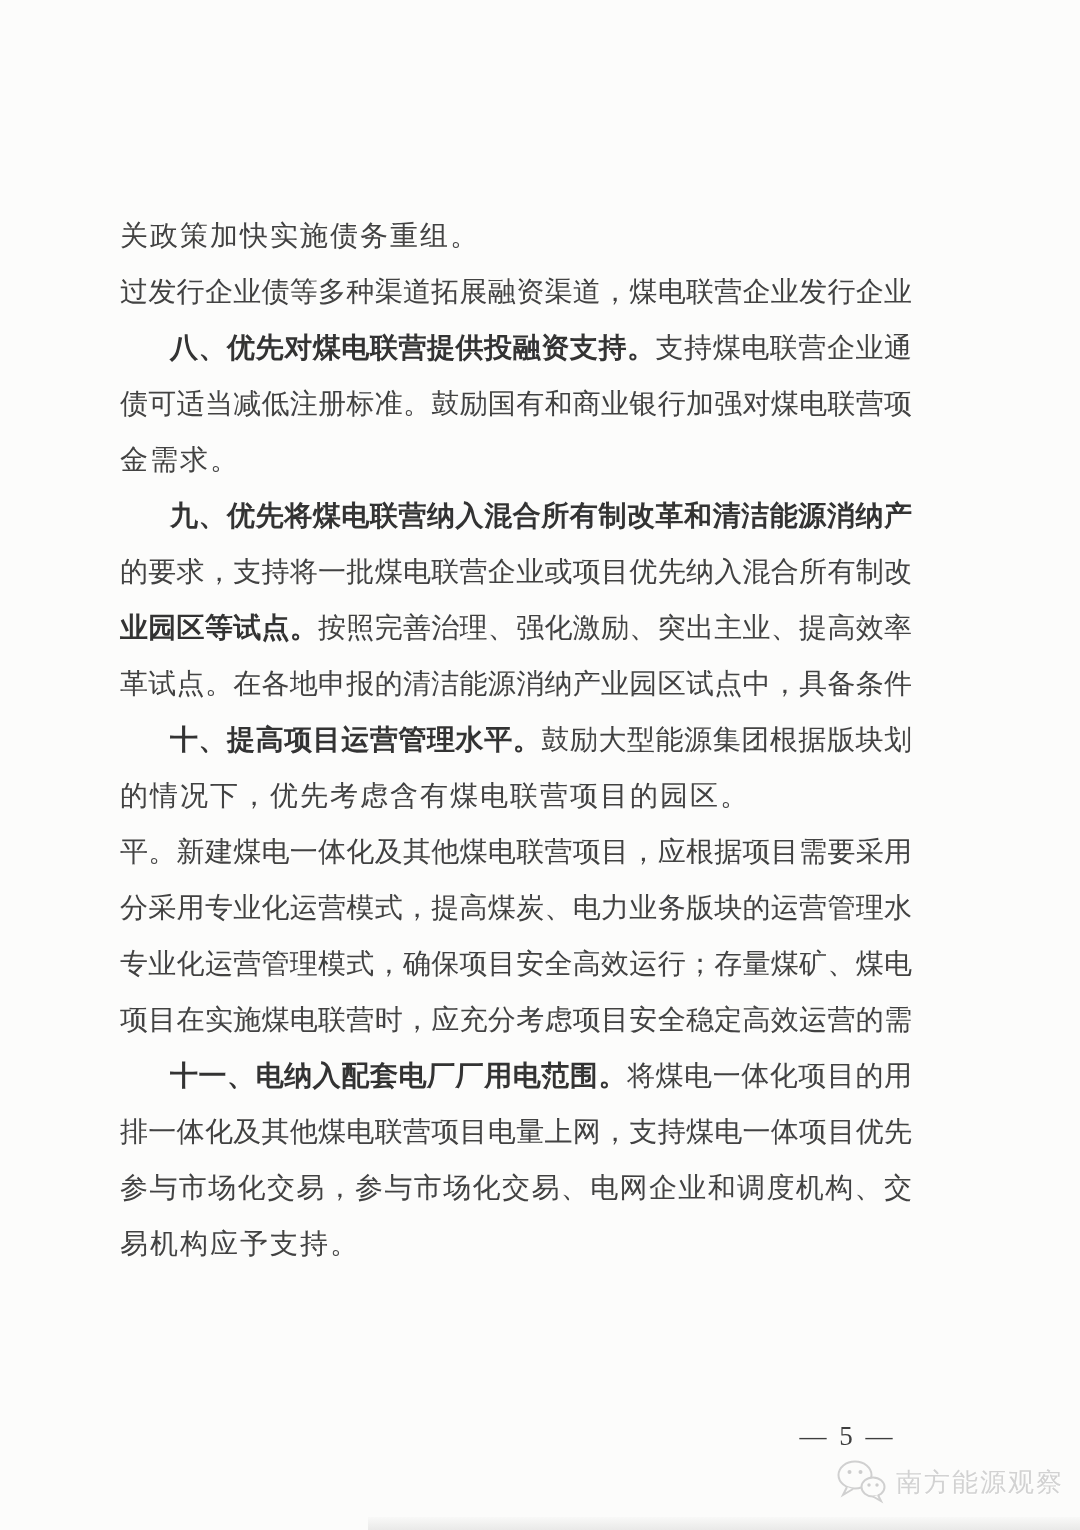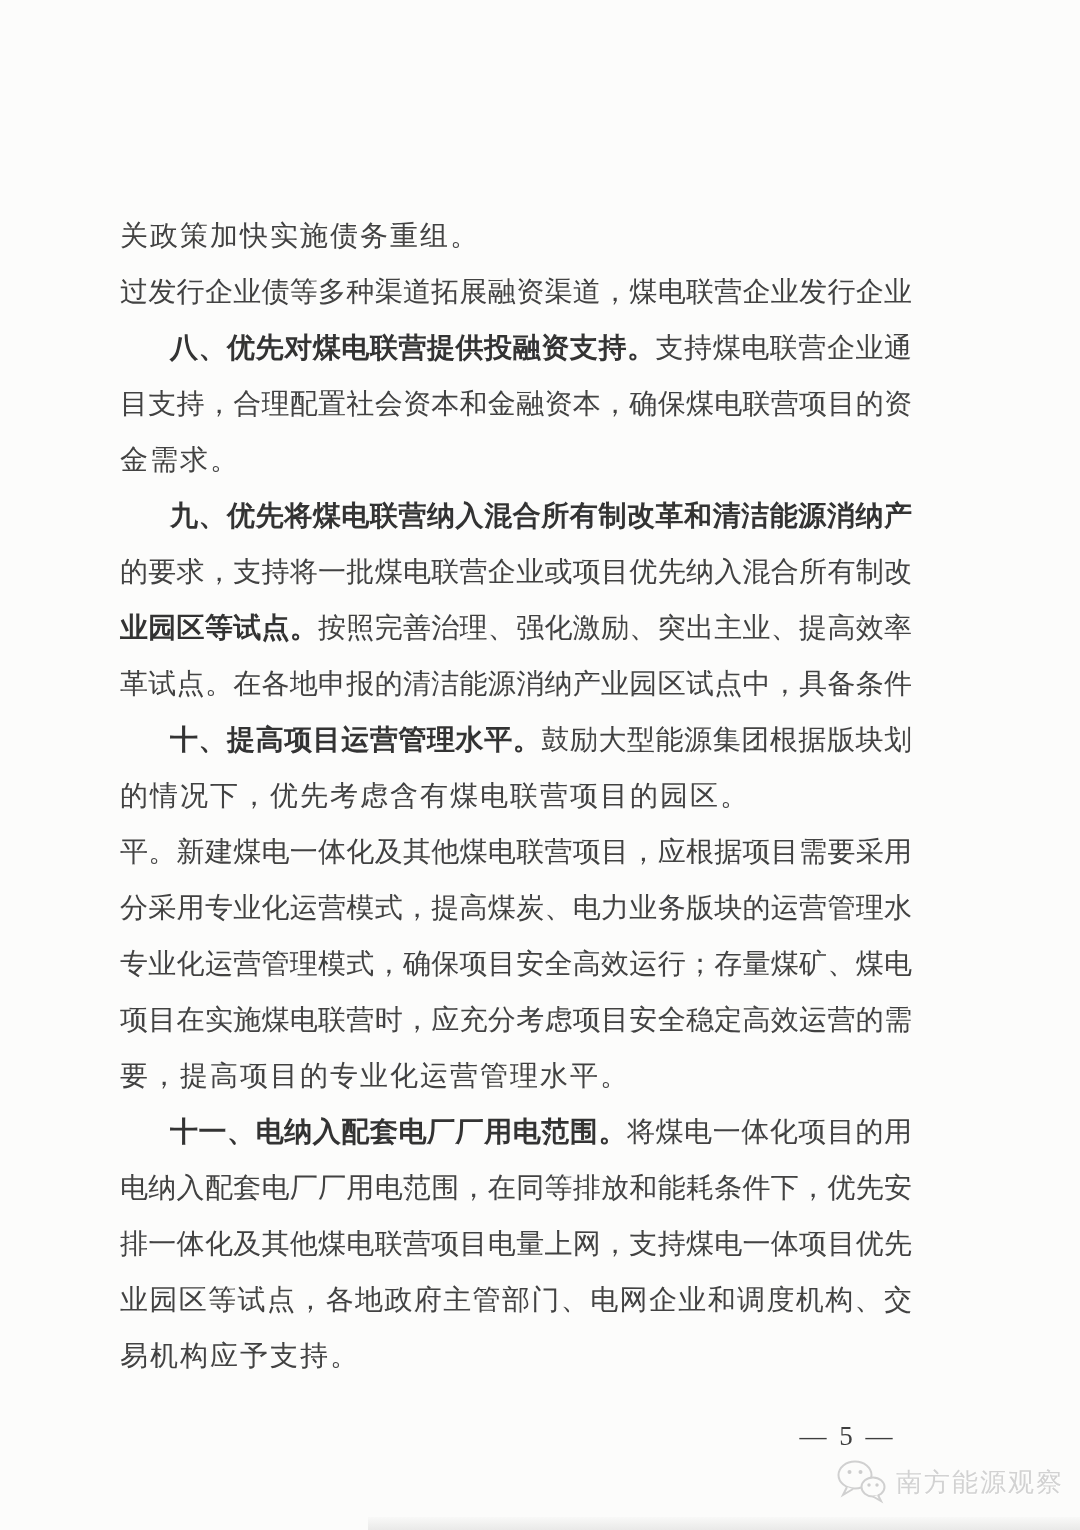--- a/index.html
+++ b/index.html
@@ -86,37 +86,35 @@
 </style>
 </head>
 <body>
 
 <div class="page">
 
   <div class="doc">
     <div class="line end"><span class="b"></span><span>关政策加快实施债务重组。</span></div>
     <div class="line full"><span class="b"></span><span>过发行企业债等多种渠道拓展融资渠道，煤电联营企业发行企业</span></div>
     <div class="line full indent"><span class="b">八、优先对煤电联营提供投融资支持。</span><span>支持煤电联营企业通</span></div>
-    <div class="line full"><span class="b"></span><span>目支持，合理配置社会资本和金融资本，确保煤电联营项目的资</span></div>
+    <div class="line full"><span class="b"></span><span>债可适当减低注册标准。鼓励国有和商业银行加强对煤电联营项</span></div>
     <div class="line end"><span class="b"></span><span>金需求。</span></div>
     <div class="line full indent"><span class="b">九、优先将煤电联营纳入混合所有制改革和清洁能源消纳产</span><span></span></div>
     <div class="line full"><span class="b"></span><span>的要求，支持将一批煤电联营企业或项目优先纳入混合所有制改</span></div>
     <div class="line full"><span class="b">业园区等试点。</span><span>按照完善治理、强化激励、突出主业、提高效率</span></div>
     <div class="line full"><span class="b"></span><span>革试点。在各地申报的清洁能源消纳产业园区试点中，具备条件</span></div>
     <div class="line full indent"><span class="b">十、提高项目运营管理水平。</span><span>鼓励大型能源集团根据版块划</span></div>
     <div class="line end"><span class="b"></span><span>的情况下，优先考虑含有煤电联营项目的园区。</span></div>
     <div class="line full"><span class="b"></span><span>平。新建煤电一体化及其他煤电联营项目，应根据项目需要采用</span></div>
     <div class="line full"><span class="b"></span><span>分采用专业化运营模式，提高煤炭、电力业务版块的运营管理水</span></div>
     <div class="line full"><span class="b"></span><span>专业化运营管理模式，确保项目安全高效运行；存量煤矿、煤电</span></div>
     <div class="line full"><span class="b"></span><span>项目在实施煤电联营时，应充分考虑项目安全稳定高效运营的需</span></div>
-    <div class="line end"><span class="b"></span><span>要，提高项目的专业化运营管理水平。</span></div>
     <div class="line full indent"><span class="b">十一、电纳入配套电厂厂用电范围。</span><span>将煤电一体化项目的用</span></div>
-    <div class="line full"><span class="b"></span><span>电纳入配套电厂厂用电范围，在同等排放和能耗条件下，优先安</span></div>
     <div class="line full"><span class="b"></span><span>排一体化及其他煤电联营项目电量上网，支持煤电一体项目优先</span></div>
-    <div class="line full"><span class="b"></span><span>业园区等试点，各地政府主管部门、电网企业和调度机构、交</span></div>
+    <div class="line full"><span class="b"></span><span>参与市场化交易，参与市场化交易、电网企业和调度机构、交</span></div>
     <div class="line end"><span class="b"></span><span>易机构应予支持。</span></div>
   </div>
 
   <div class="pagenum">— 5 —</div>
 
   <div class="watermark">
     <span class="wm-icon">
       <svg width="52" height="46" viewBox="0 0 52 46">
         <g fill="none" stroke="#d0d0d0" stroke-width="2">
           <ellipse cx="19" cy="17" rx="16.5" ry="13.5" fill="#fcfcfb"></ellipse>

